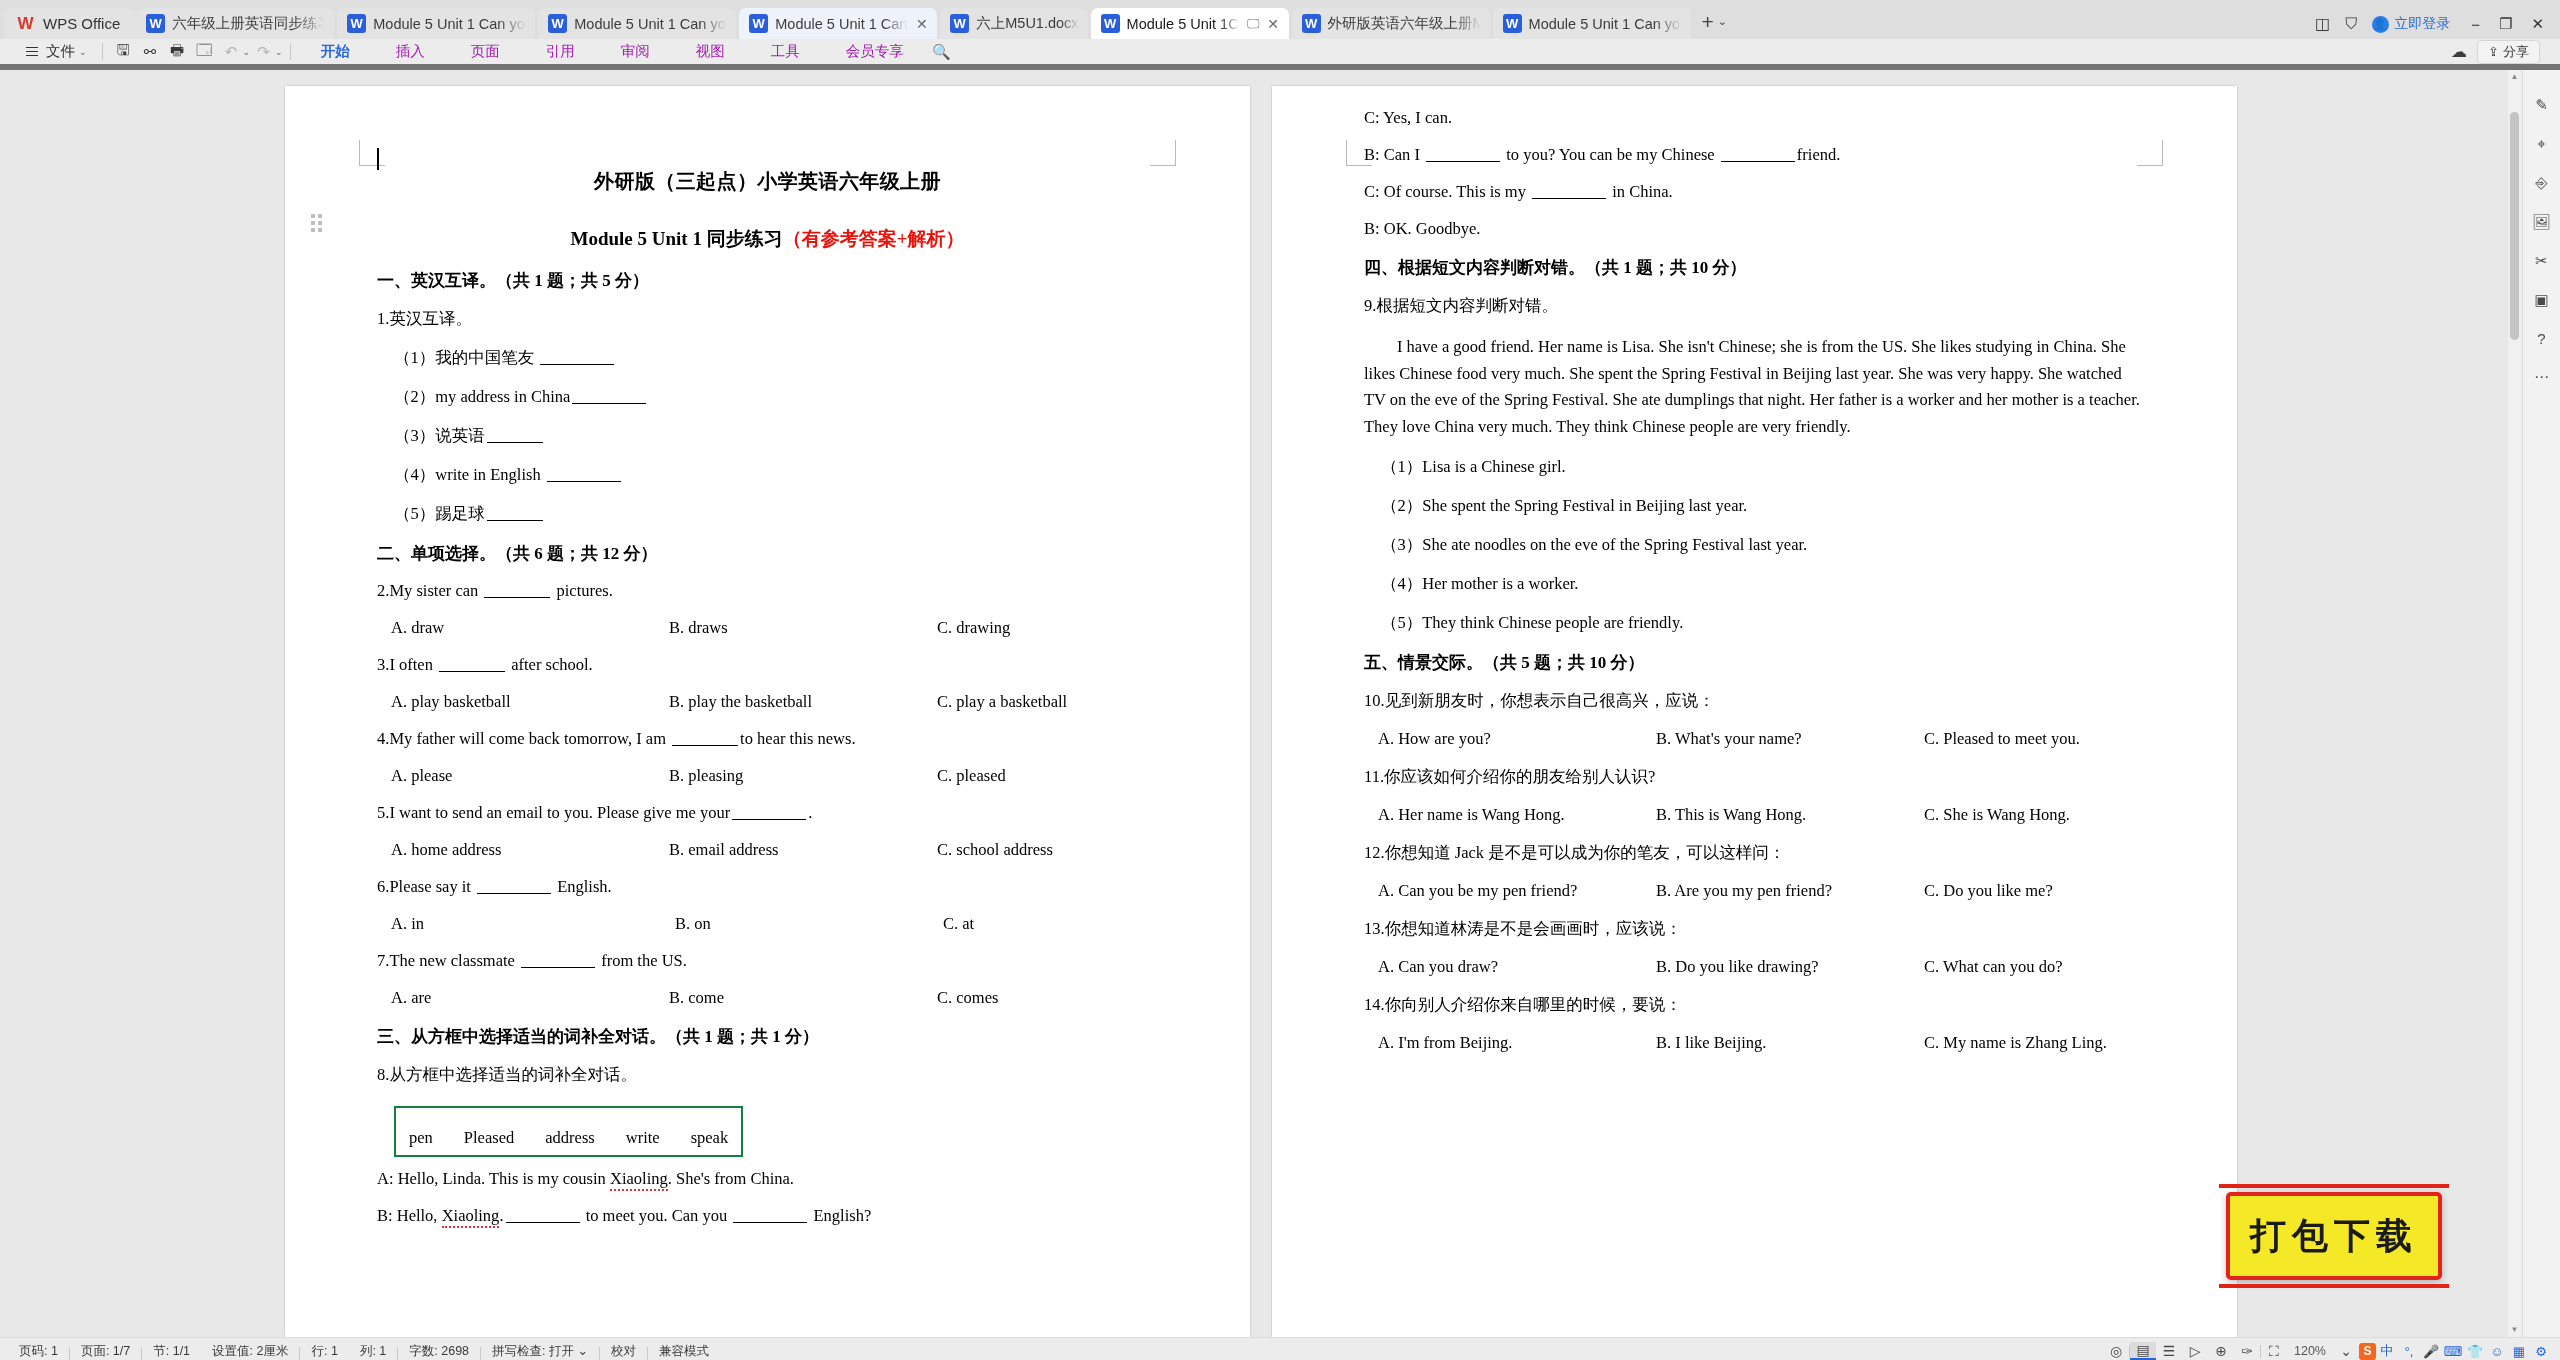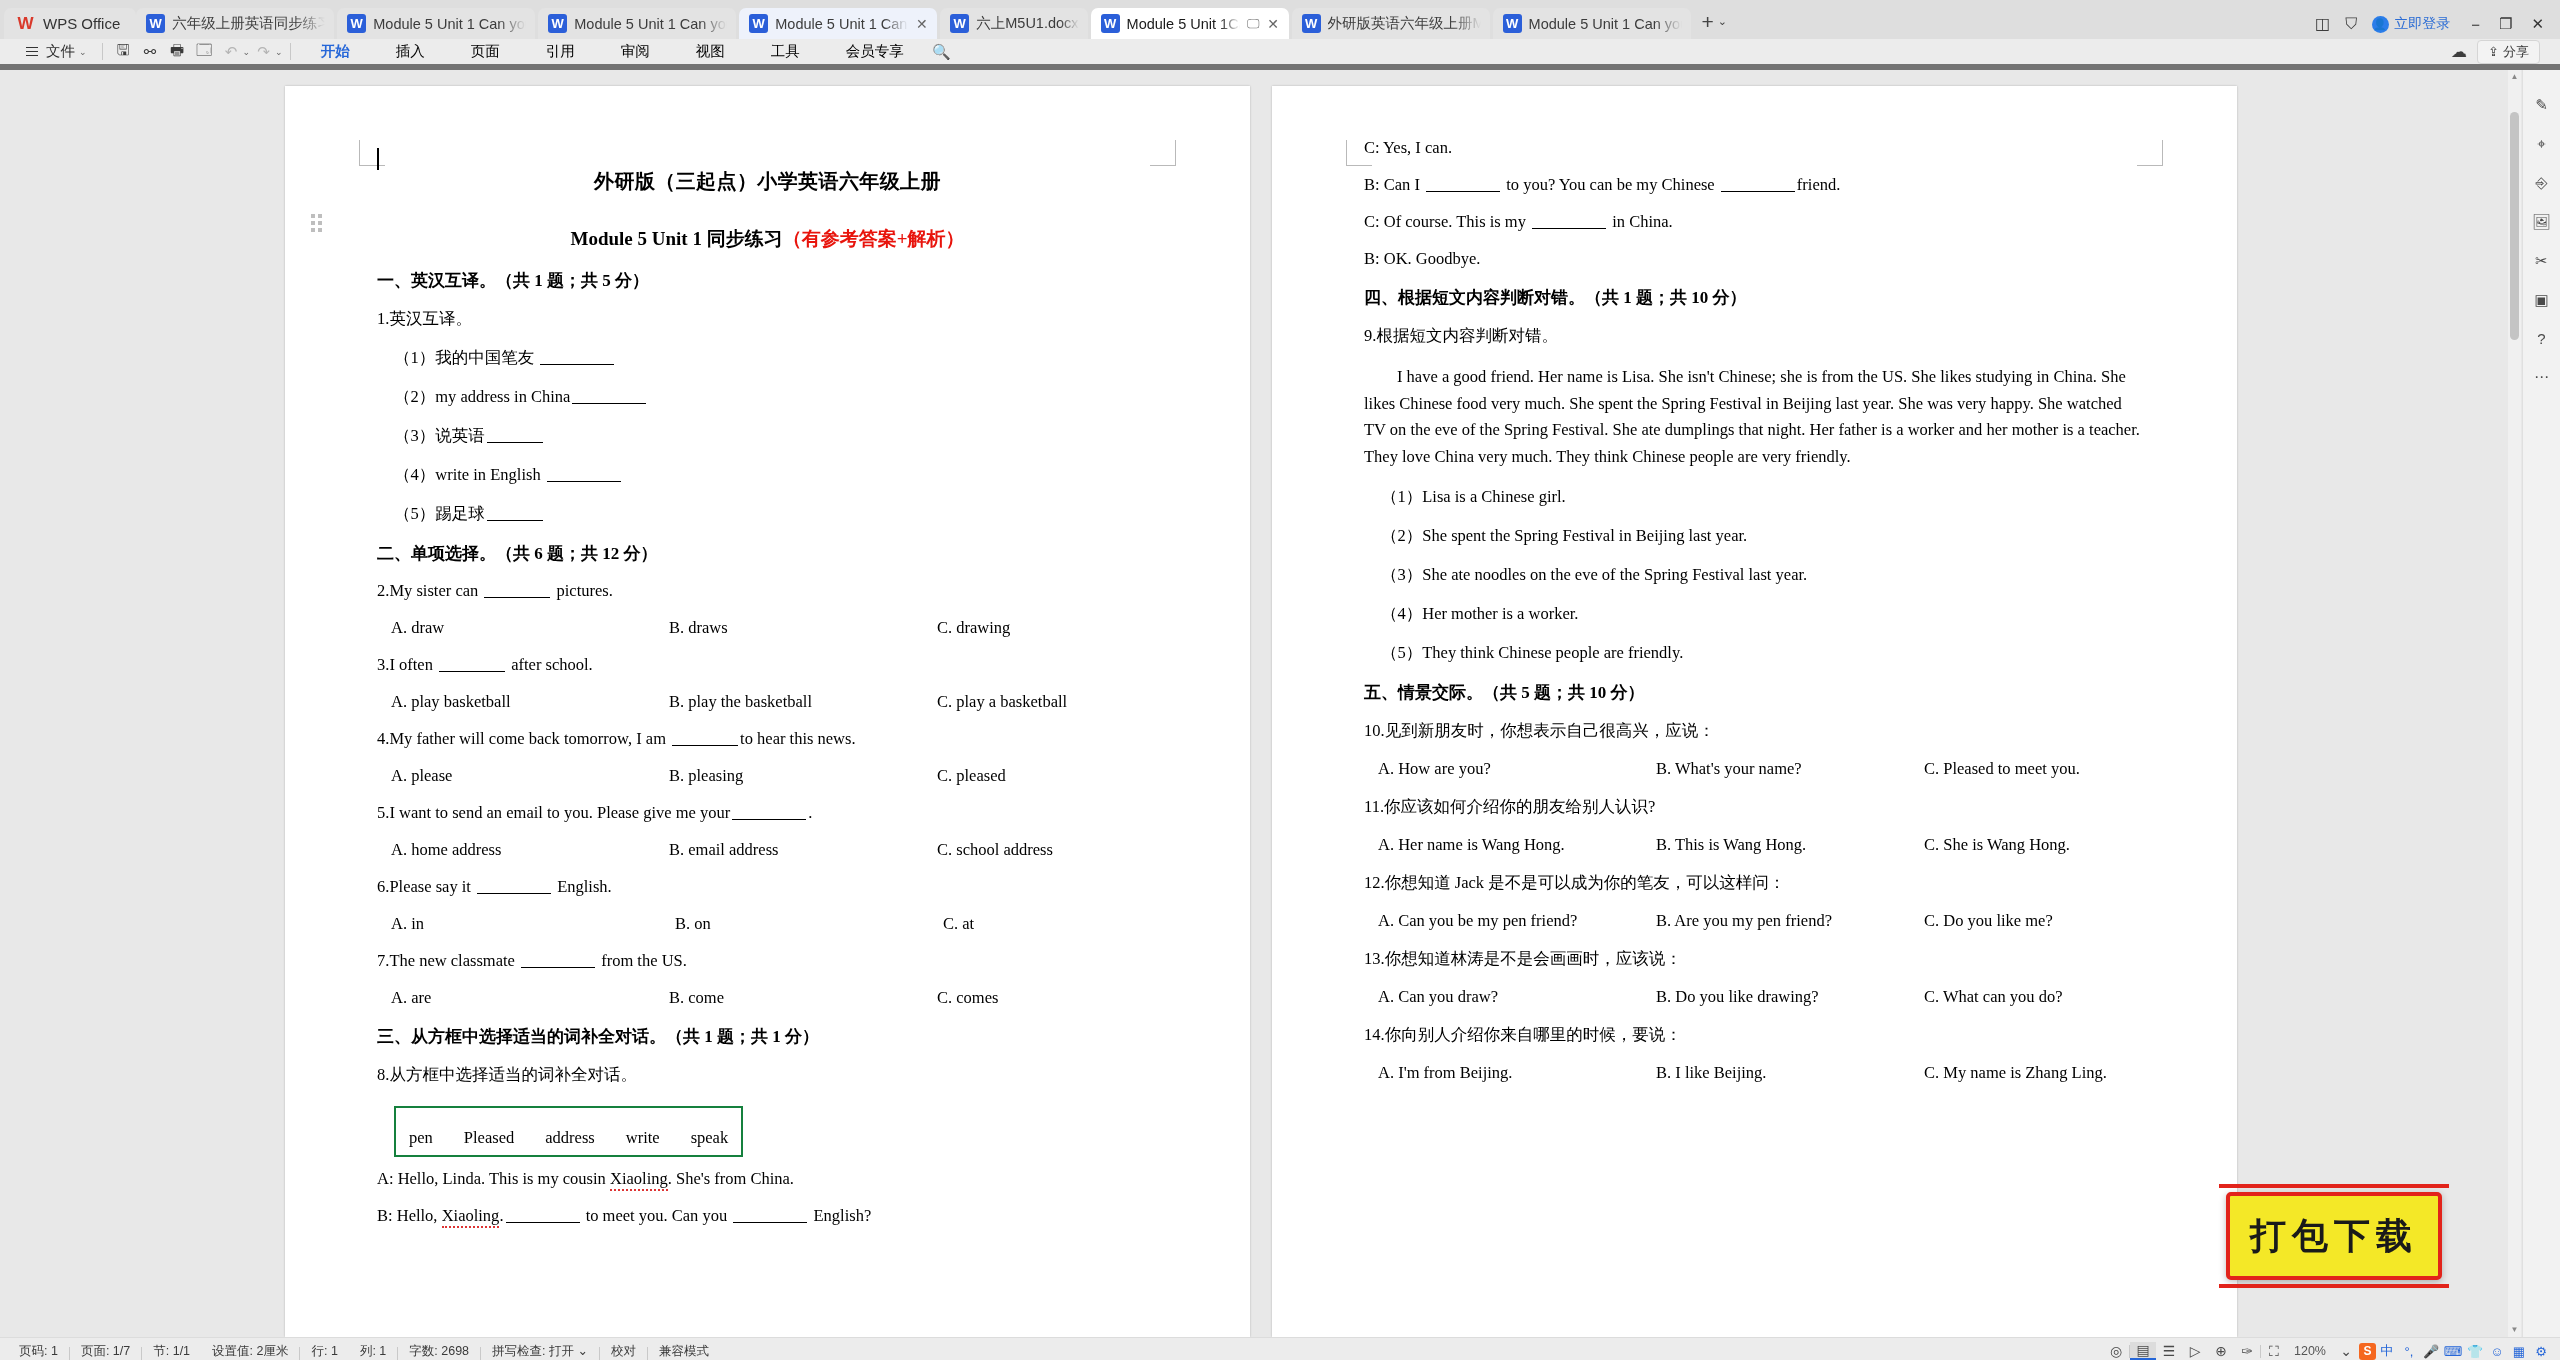--- a/index.html
+++ b/index.html
@@ -64,21 +64,21 @@
   .rgroup { display: flex; align-items: center; }
   .filemenu { display: flex; align-items: center; gap: 6px; font-size: 14.5px; color: #2d2d2d; padding: 0 8px 0 10px; }
   .hamb { display: inline-flex; flex-direction: column; gap: 2.5px; margin-right: 2px; }
   .hamb i { display: block; width: 12px; height: 1.6px; background: #333; }
   .vsep { width: 1px; height: 17px; background: #c8c8c8; margin: 0 7px; }
   .qicon { width: 27px; height: 23px; display: flex; align-items: center; justify-content: center;
            font-size: 15px; color: #3a3a3a; }
   .qicon.dim { color: #b4b4b4; }
   .mini { font-size: 9px; color: #666; margin-left: -2px; }
   .rtabs { display: flex; align-items: center; gap: 12px; margin-left: 6px; }
-  .rtab { font-size: 14.5px; color: #000000; padding: 0 17px; line-height: 31px; white-space: nowrap; }
+  .rtab { font-size: 14.5px; color: #a21caf; padding: 0 17px; line-height: 31px; white-space: nowrap; }
   .rtab.active { color: #2566d8; font-weight: bold; }
   .rsearch { margin-left: 12px; font-size: 15px; color: #3a3a3a; }
   .ribbon-right { margin-left: auto; display: flex; align-items: center; gap: 10px; padding-right: 4px; }
   .shareb {
     display: flex; align-items: center; gap: 4px; background: #f3f3f3;
     border: 1px solid #d5d5d5; border-radius: 4px; padding: 2px 10px;
     font-size: 13px; color: #3a3a3a;
   }
 
   
@@ -359,21 +359,21 @@
           </div>
 
           <div class="q"><span>A: Hello, Linda. This is my cousin </span><span class="misspell">Xiaoling</span><span>. She's from China.</span></div>
           <div class="q"><span>B: Hello, </span><span class="misspell">Xiaoling</span><span>.</span><span class="blank"></span><span> to meet you. Can you </span><span class="blank"></span> <span>English?</span></div>
         </div>
       </div>
 
       <div class="page">
         <span class="mk tl"></span>
         <span class="mk tr"></span>
-        <div class="page-inner" style="padding-top:52px">
+        <div class="page-inner" style="padding-top:22px">
           <div class="q">C: Yes, I can.</div>
           <div class="q"><span>B: Can I</span> <span class="blank"></span> <span>to you? You can be my Chinese</span> <span class="blank"></span><span>friend.</span></div>
           <div class="q"><span>C: Of course. This is my</span> <span class="blank"></span> <span>in China.</span></div>
           <div class="q">B: OK. Goodbye.</div>
 
           <div class="sect">四、根据短文内容判断对错。（共 1 题；共 10 分）</div>
           <div class="q">9.根据短文内容判断对错。</div>
           <div class="para">I have a good friend. Her name is Lisa. She isn't Chinese; she is from the US. She likes studying in China. She likes Chinese food very much. She spent the Spring Festival in Beijing last year. She was very happy. She watched TV on the eve of the Spring Festival. She ate dumplings that night. Her father is a worker and her mother is a teacher. They love China very much. They think Chinese people are very friendly.</div>
 
           <div class="q ind">（1）Lisa is a Chinese girl.</div>

